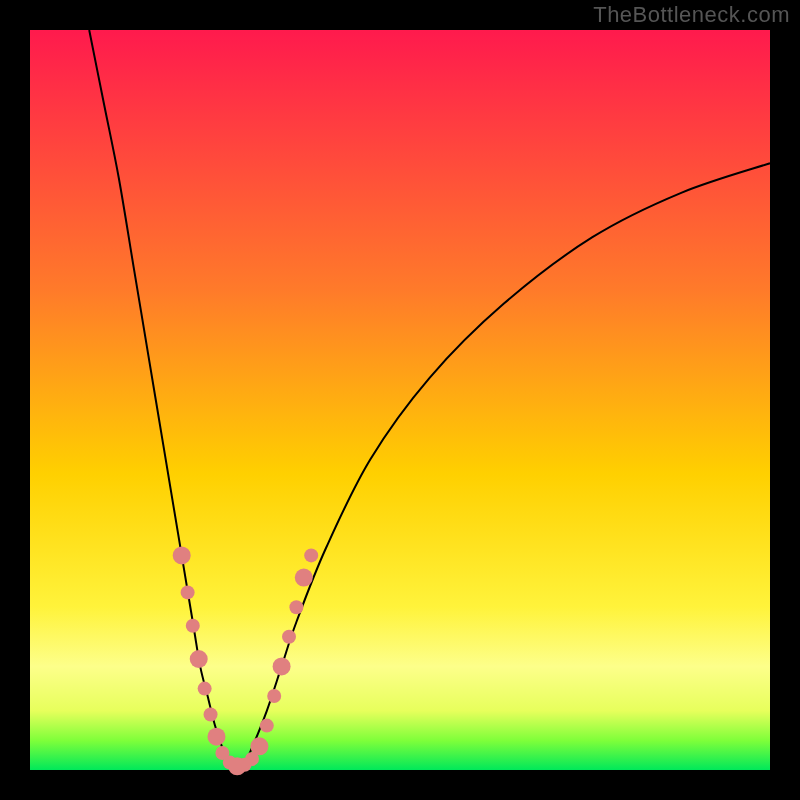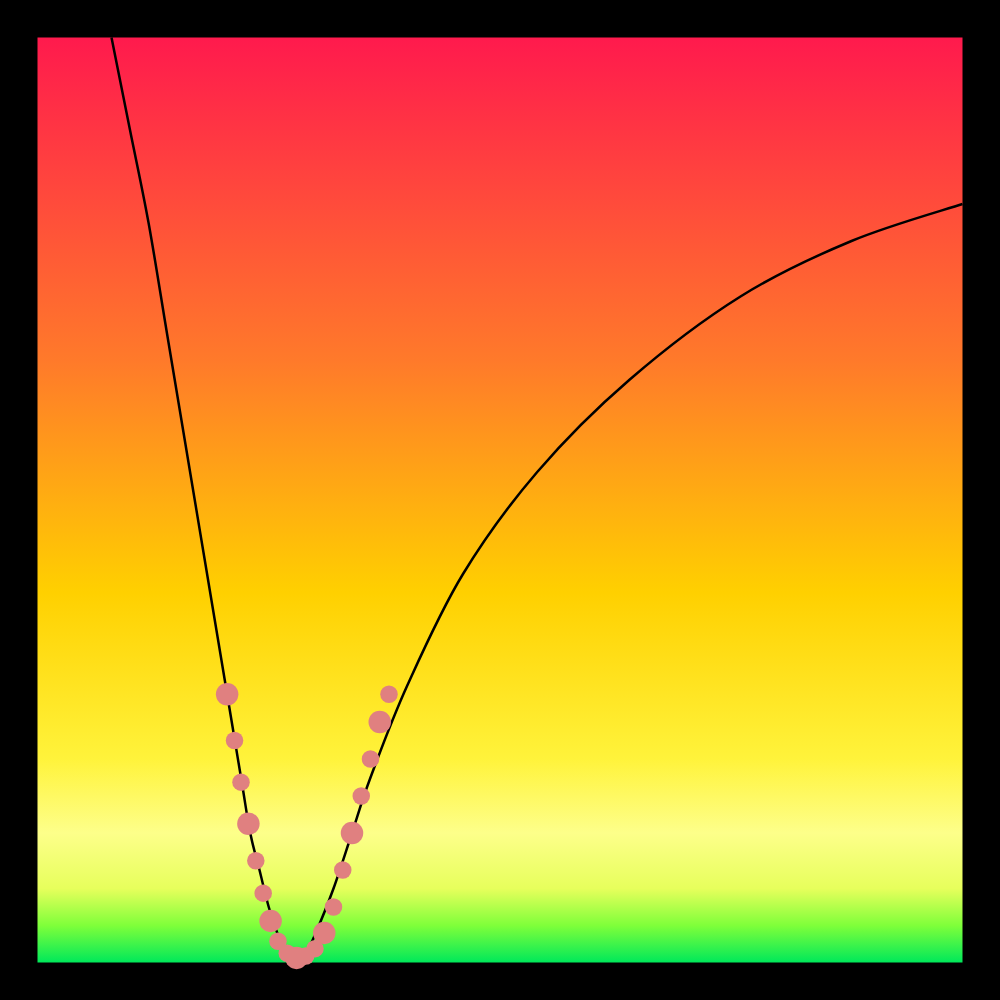--- a/index.html
+++ b/index.html
@@ -26,20 +26,21 @@
     z-index: 5;
   }
   svg {
     display: block;
   }
 </style>
 </head>
 <body>
 
 <div class="frame">
+  <div class="watermark">TheBottleneck.com</div>
 
   <svg id="chart-svg" width="800" height="800" viewBox="0 0 800 800">
     <defs>
       <linearGradient id="bg-grad" x1="0" y1="0" x2="0" y2="1">
           <stop offset="0%" stop-color="#ff1a4d"></stop>
           <stop offset="35%" stop-color="#ff7a2a"></stop>
           <stop offset="60%" stop-color="#ffd000"></stop>
           <stop offset="78%" stop-color="#fff33b"></stop>
           <stop offset="86%" stop-color="#fdff8a"></stop>
           <stop offset="92%" stop-color="#e7ff5c"></stop>

